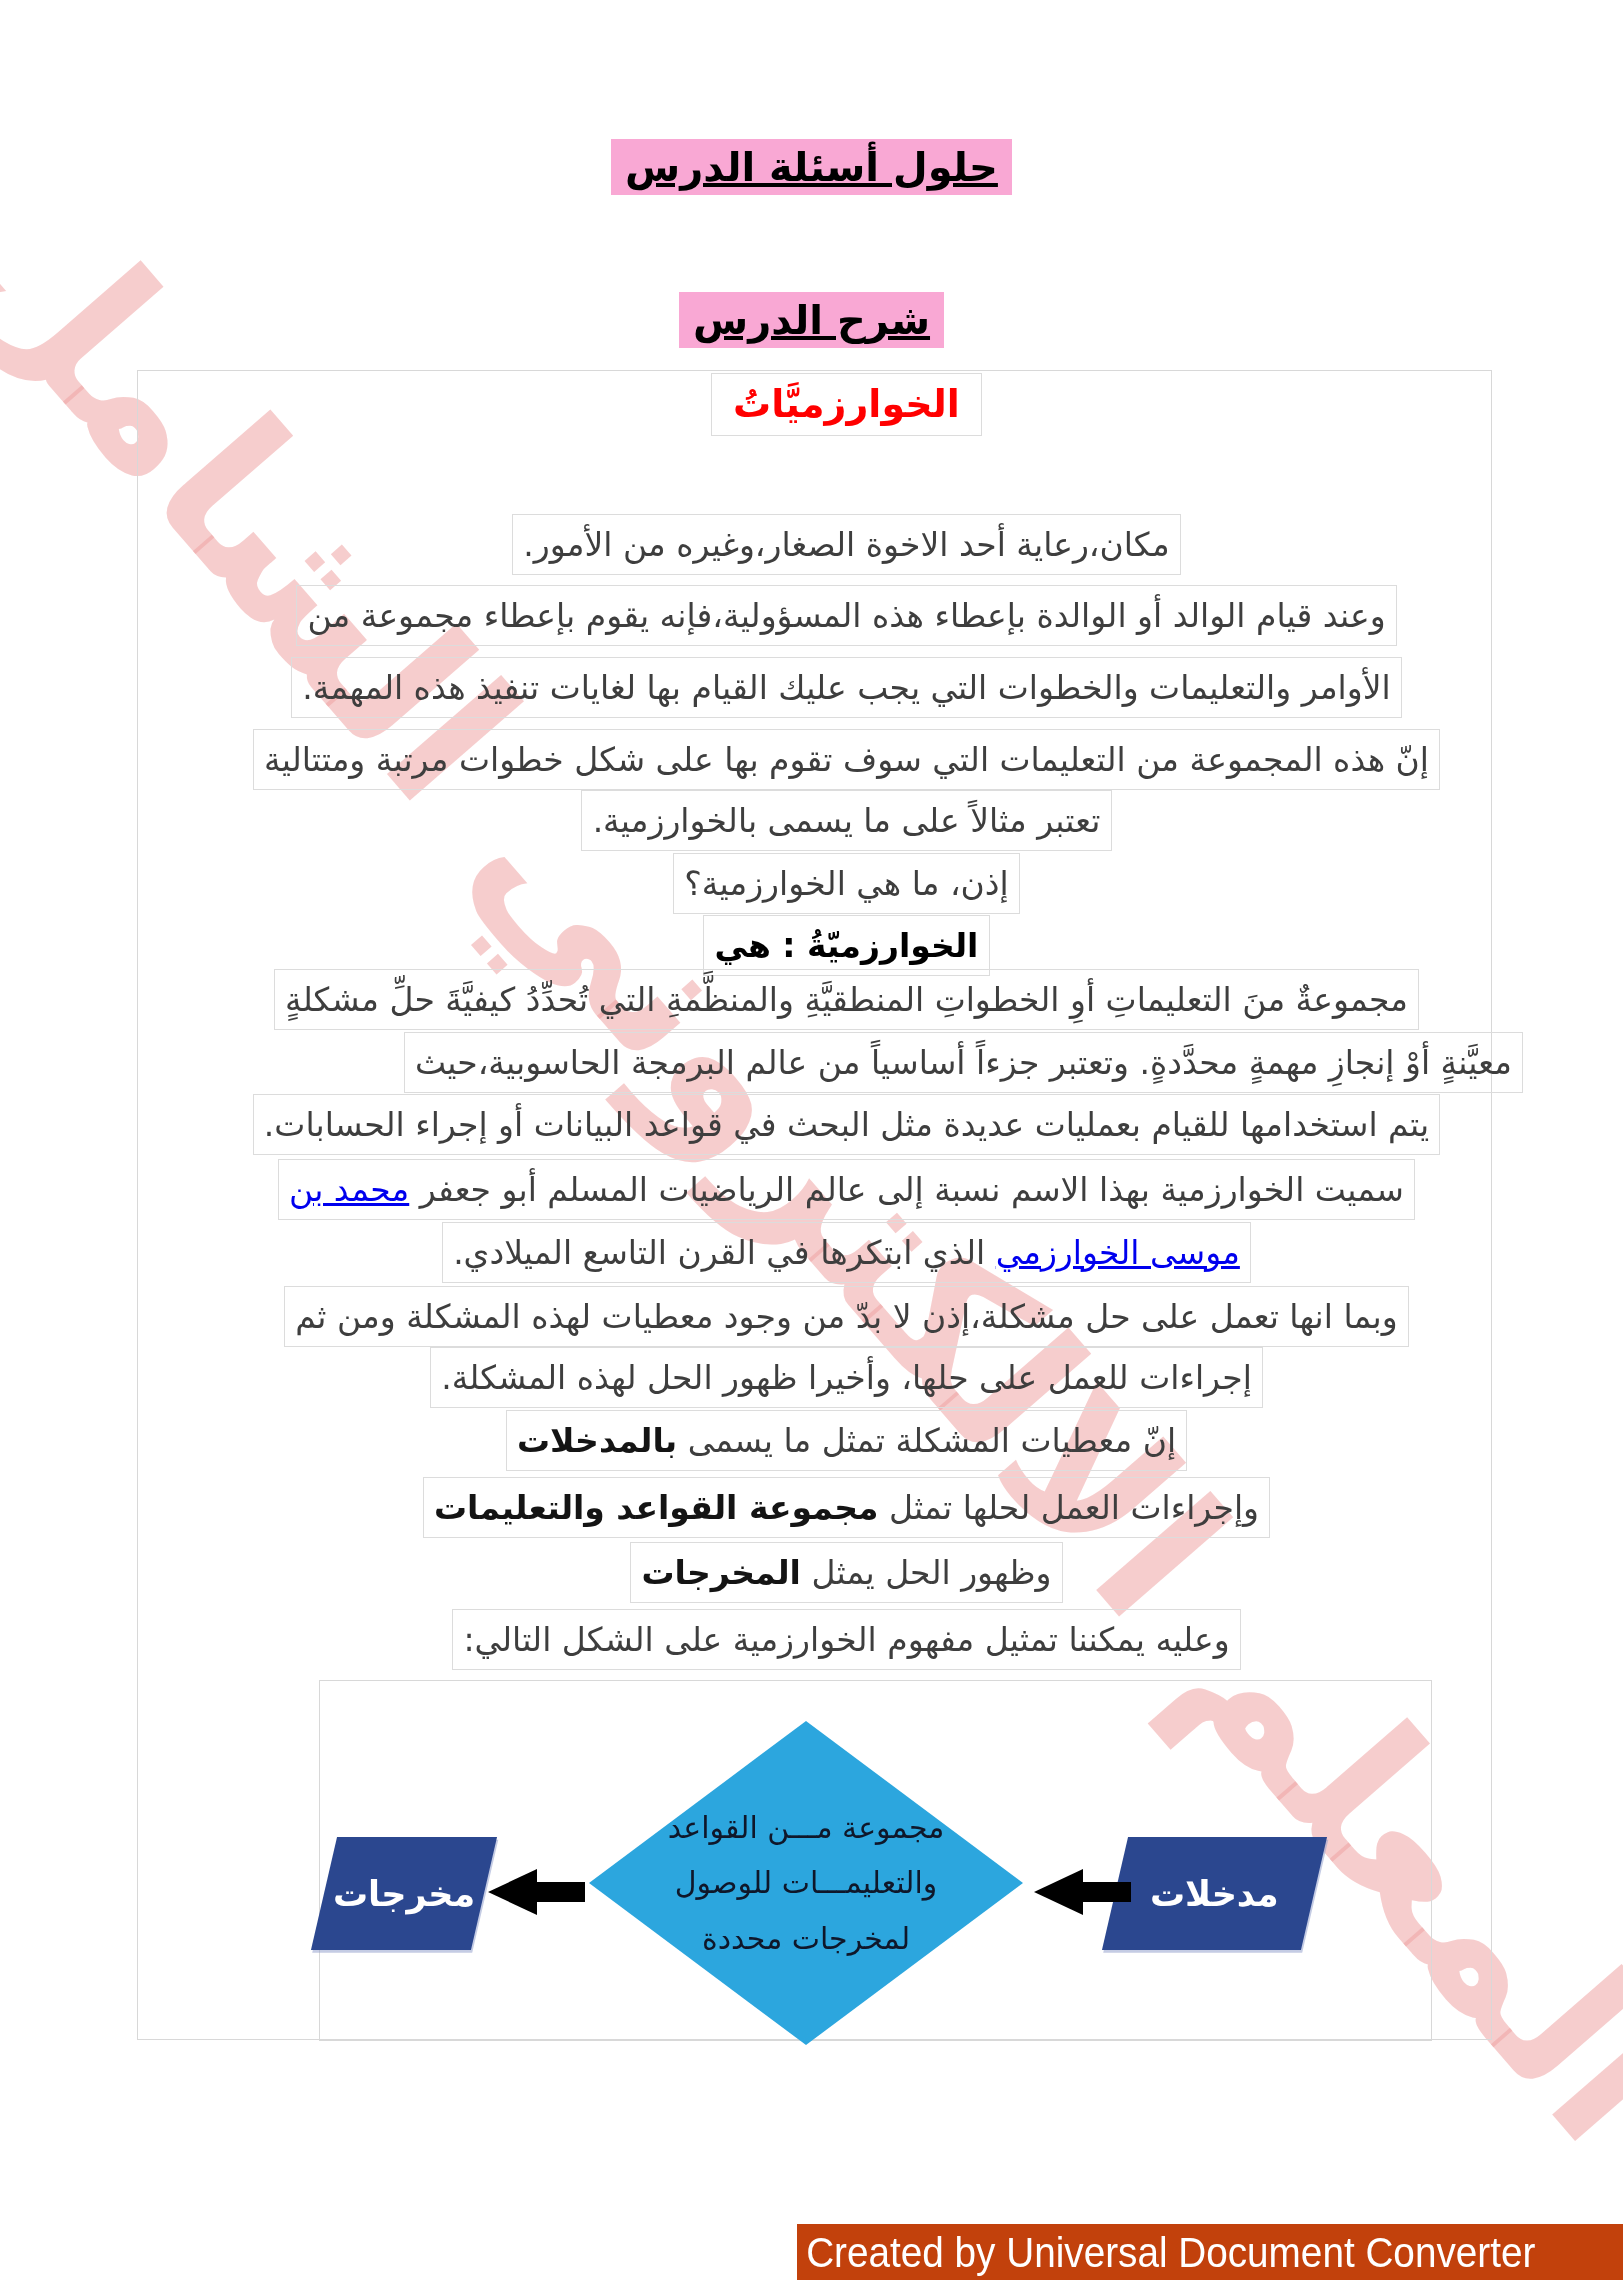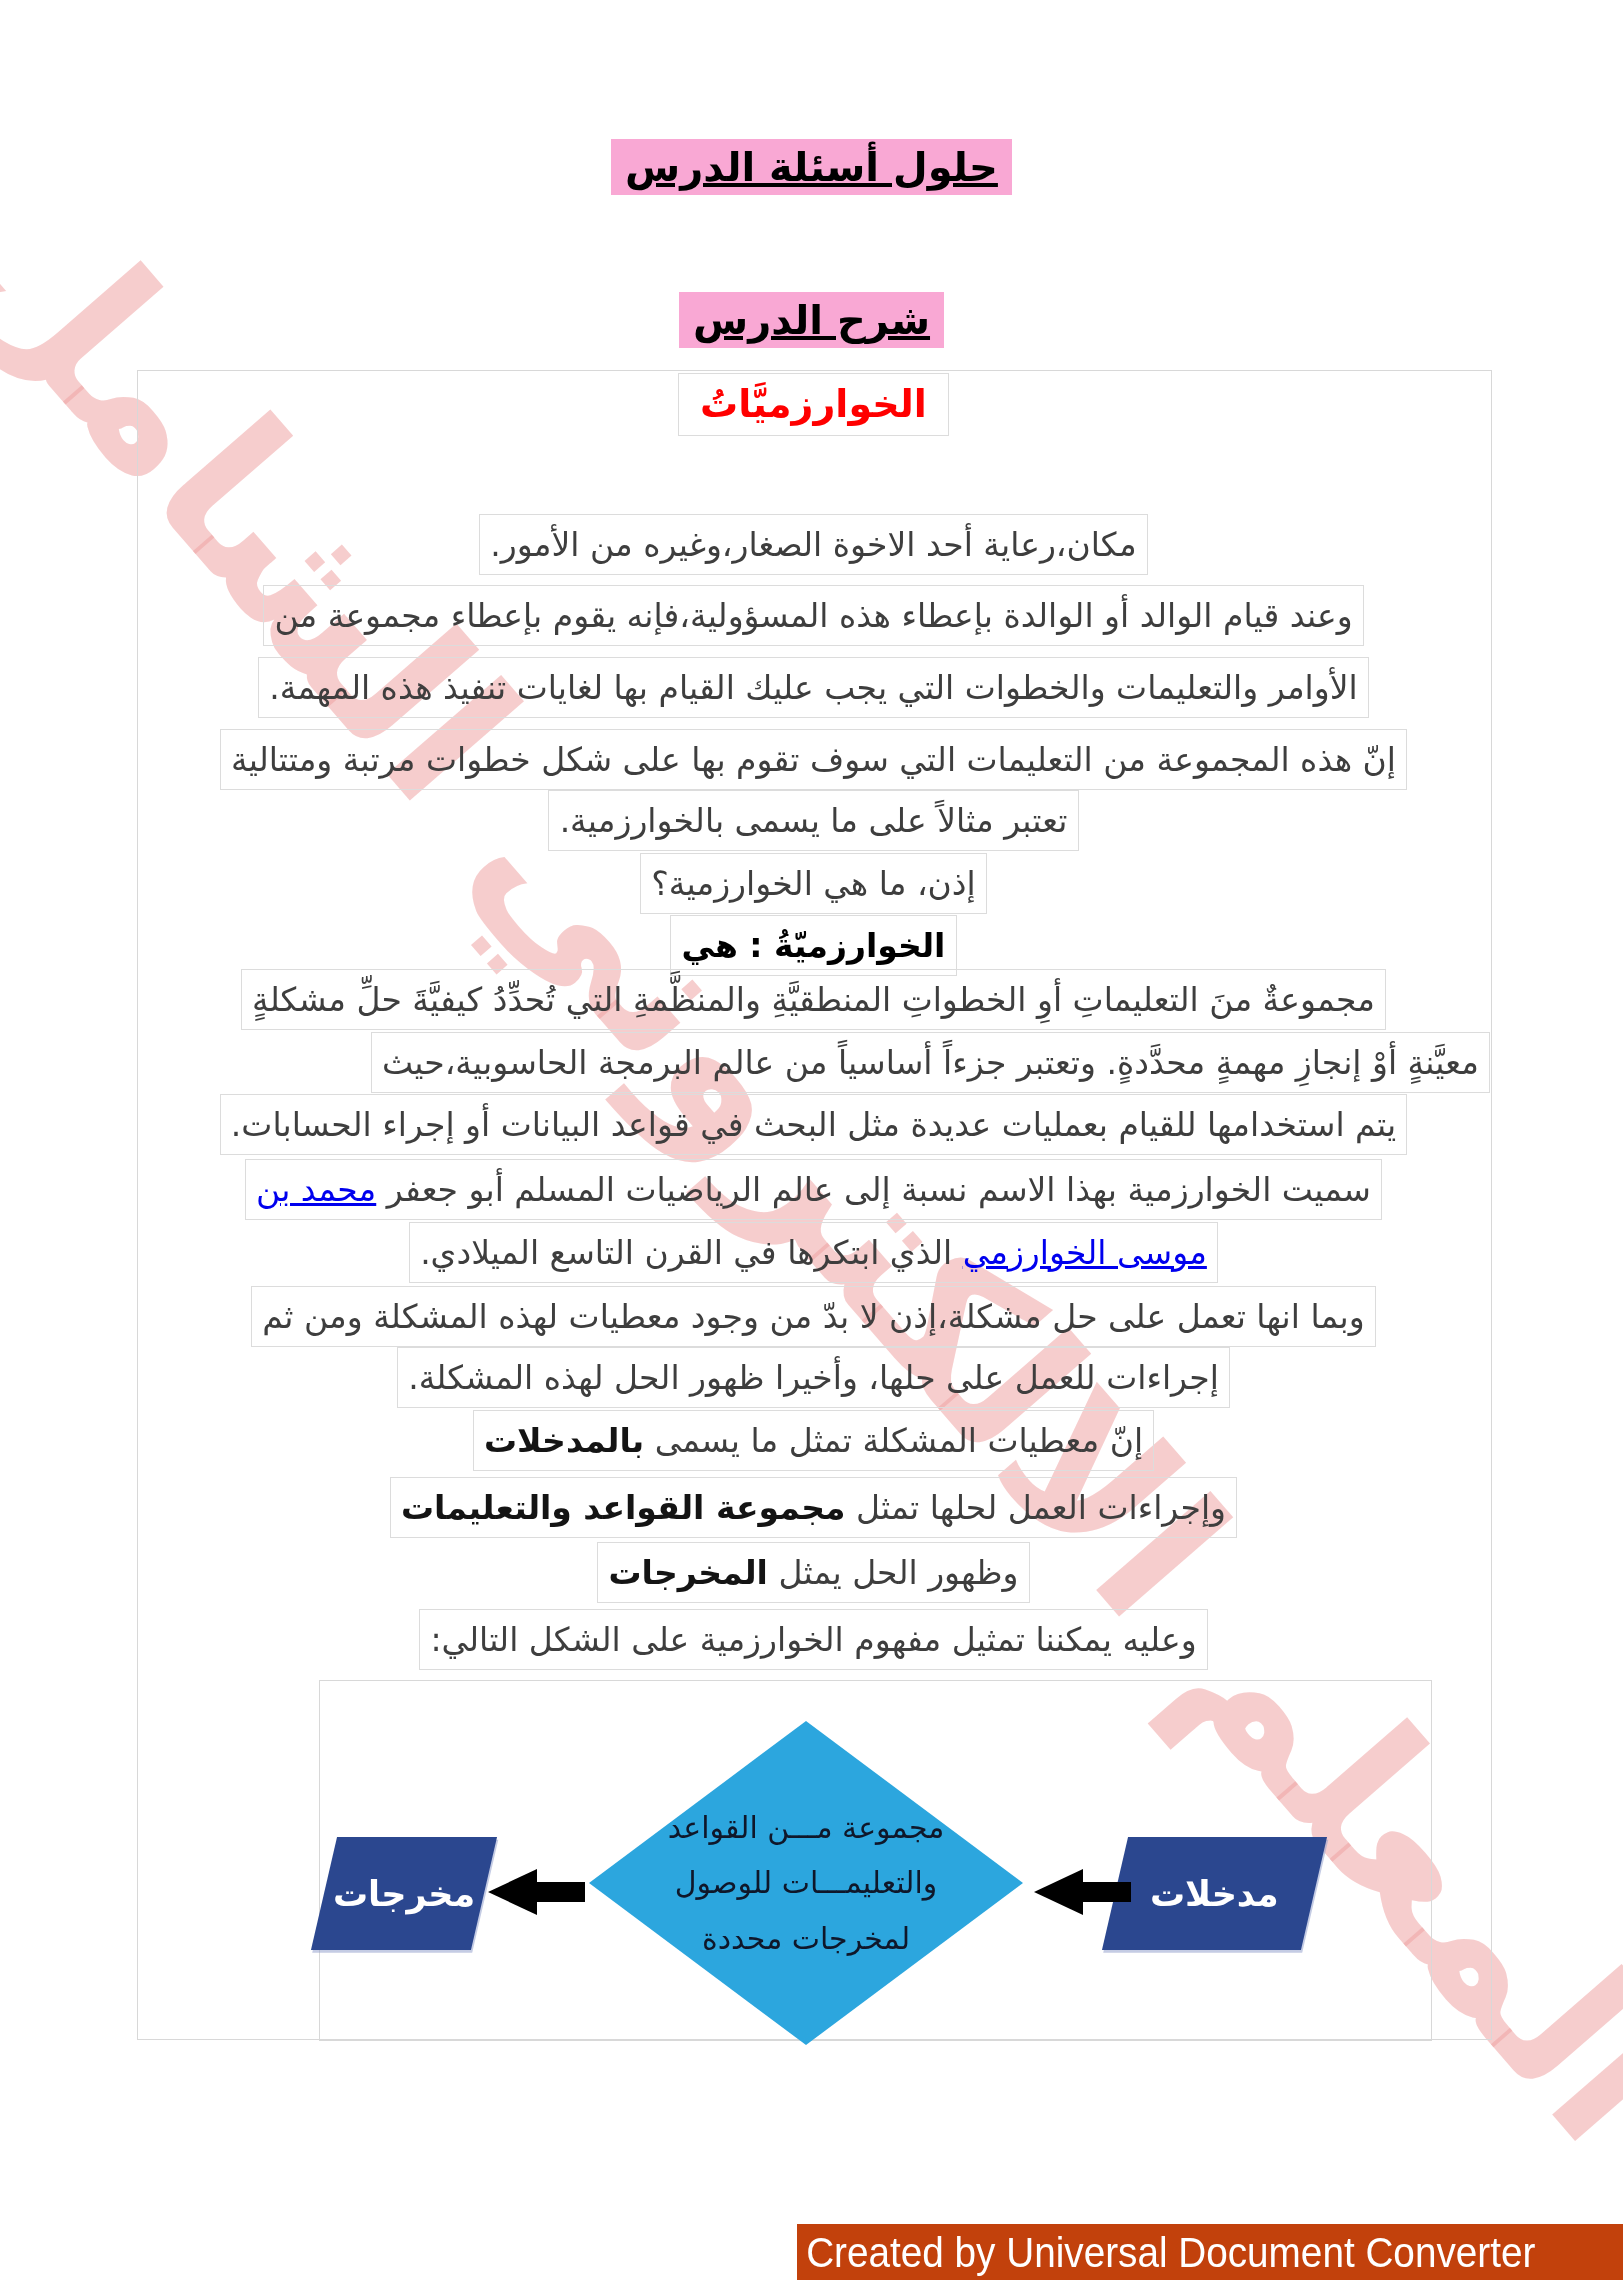--- a/index.html
+++ b/index.html
@@ -4,21 +4,21 @@
 <style>
   html,body{margin:0;padding:0;background:#888;}
   .page{position:relative;width:1623px;height:2295px;background:#ffffff;overflow:hidden;
         font-family:"DejaVu Sans",sans-serif;}
   
   .watermark{position:absolute;left:819px;top:1166px;width:0;height:0;z-index:1;}
   .watermark span{position:absolute;transform:translate(-50%,-50%) rotate(49deg);
         white-space:nowrap;direction:rtl;font-size:199px;font-weight:bold;
         color:rgba(238,164,164,0.55);}
   
-  .row{position:absolute;left:137px;width:1353px;text-align:center;z-index:3;}
+  .row{position:absolute;left:137px;width:1353px;text-align:center;z-index:3;padding-left:33px;}
   .fullrow{position:absolute;left:0;width:1623px;text-align:center;z-index:3;}
   .hl{display:inline-block;background:#f9a8d4;color:#000;font-weight:bold;
       text-decoration:underline;font-size:40px;line-height:1.3;padding:1.9px 14px;direction:rtl;}
   .redtitle{display:inline-block;border:0.9px solid #DCDCDC;color:#FF0000;font-weight:bold;
       font-size:38px;line-height:1.45;padding:2.8px 21px;direction:rtl;}
   
   .frame{position:absolute;left:137px;top:370px;width:1353px;height:1668px;
       border:0.9px solid #D8D8D8;z-index:2;}
   .lbox{display:inline-block;border:0.9px solid #DCDCDC;padding:4.6px 10.2px;font-size:33px;
       line-height:1.5;color:#3E3E3E;direction:rtl;white-space:nowrap;}

